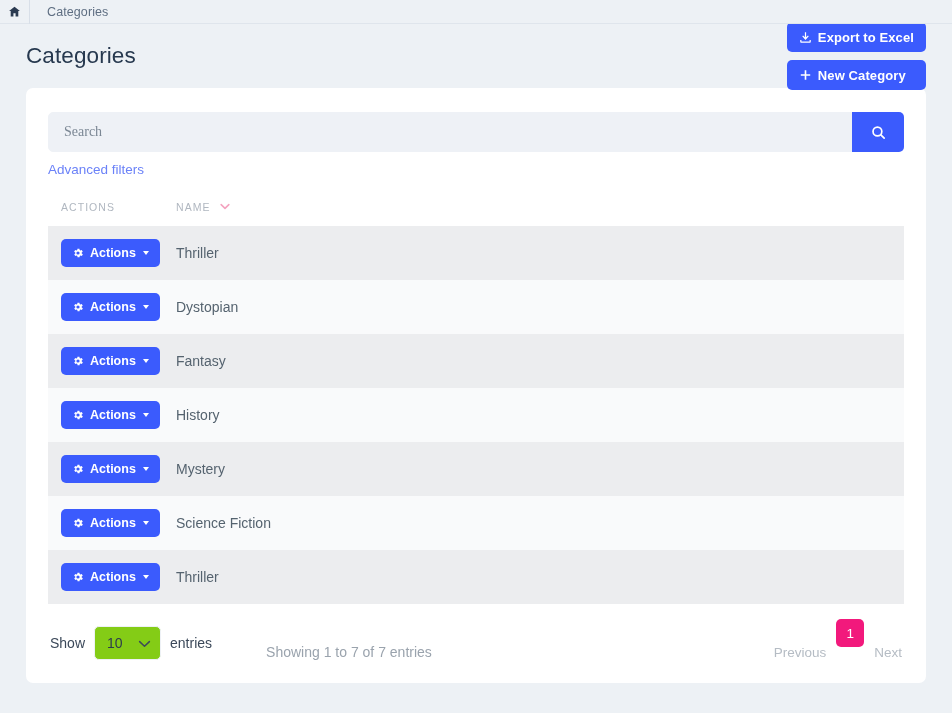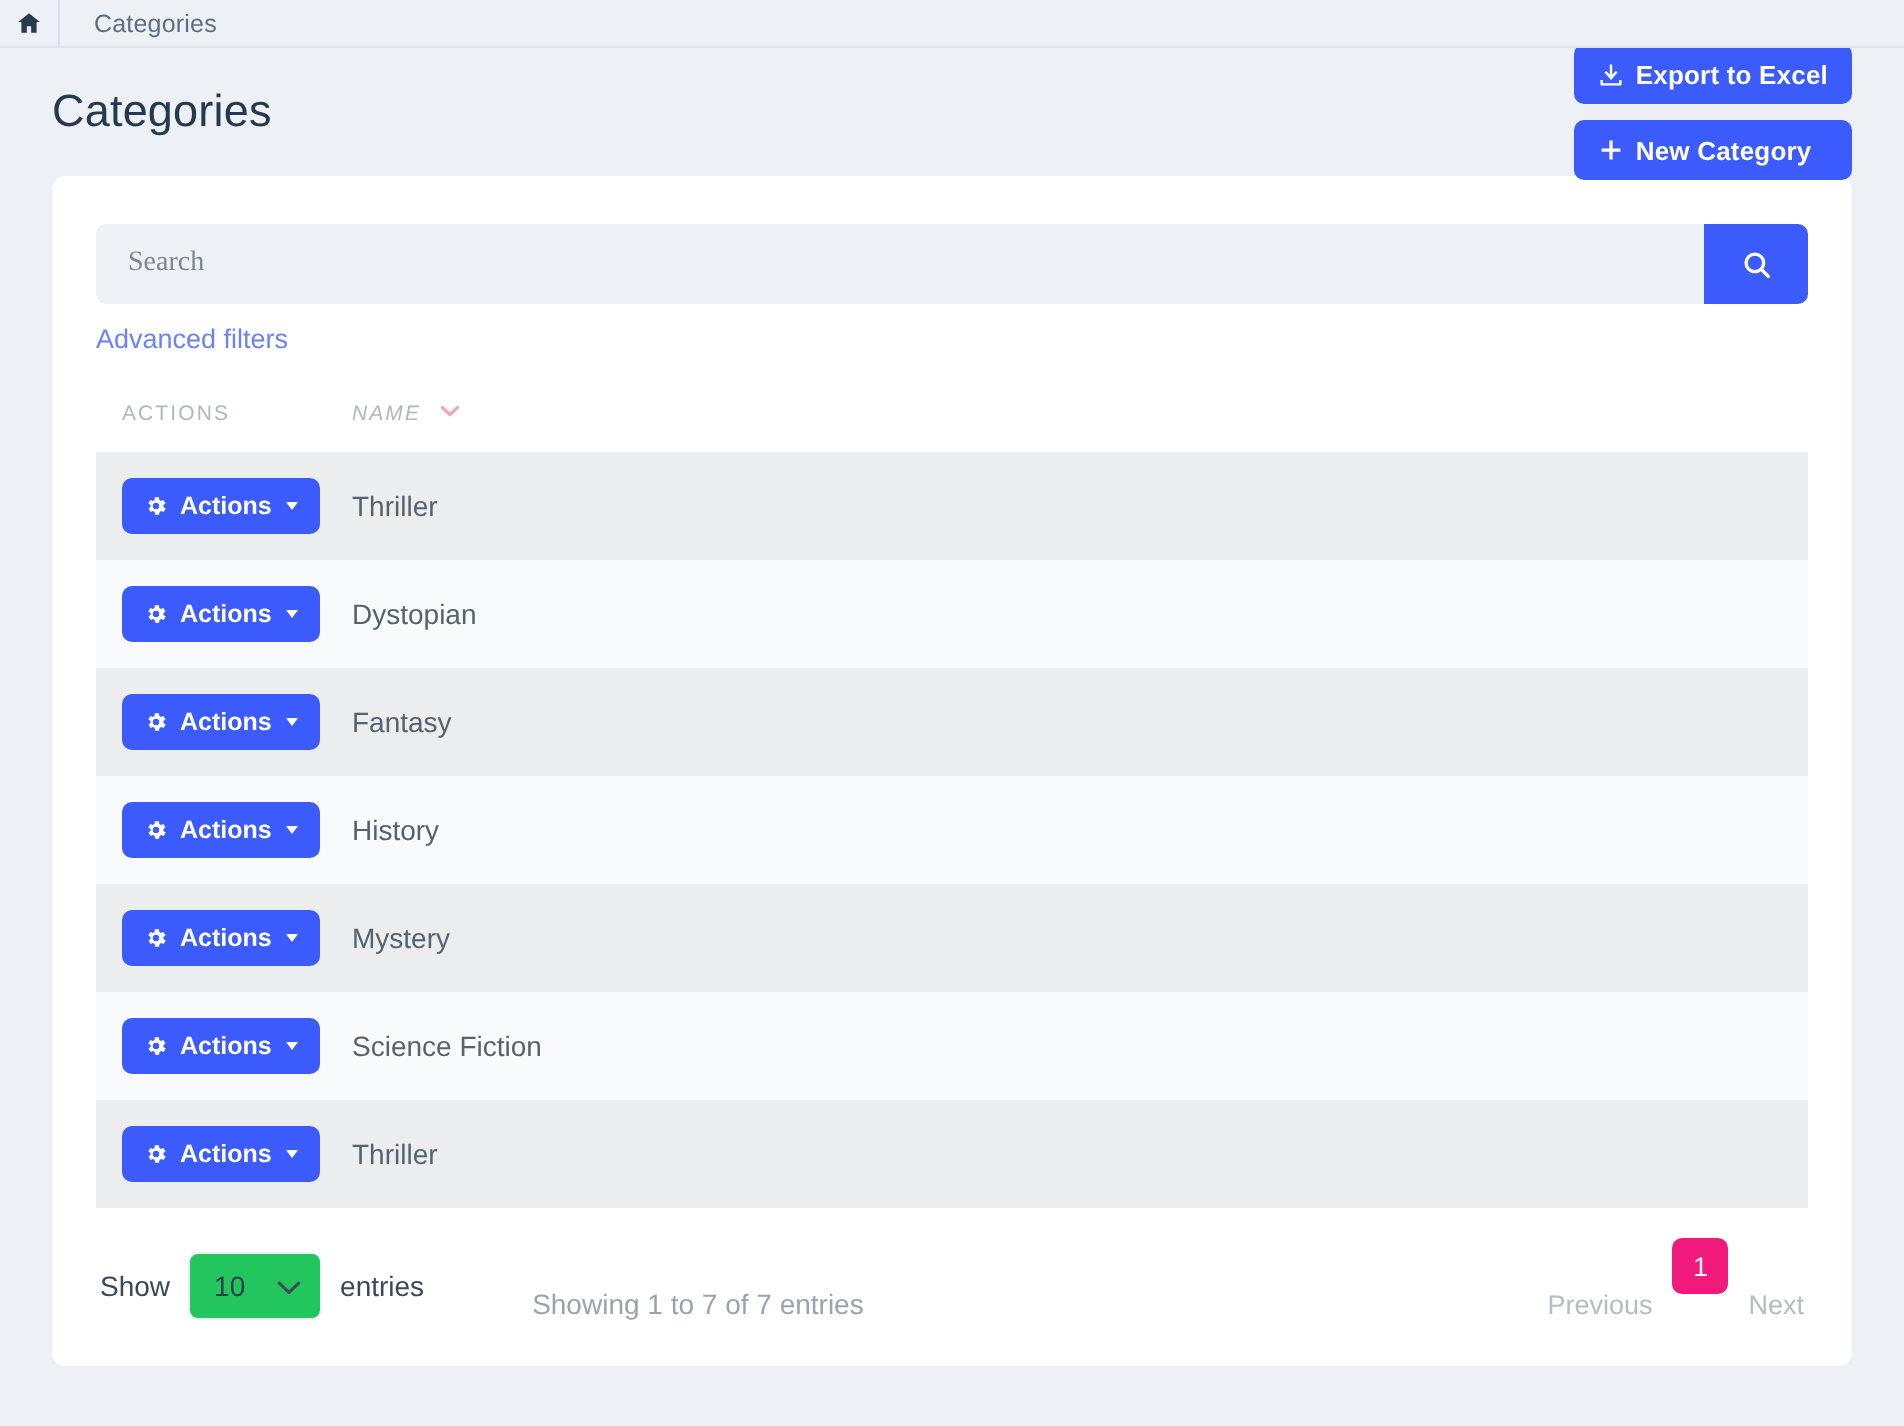--- a/index.html
+++ b/index.html
@@ -142,21 +142,21 @@
   .table th {
     text-align: left;
     font-size: 10.5px;
     font-weight: 400;
     letter-spacing: 1.05px;
     color: #b0b7c0;
     padding: 0 0 13px 0;
     text-transform: uppercase;
   }
   .th-actions { width: 128px; padding-left: 13px !important; }
-  .th-name    { padding-left: 0 !important; font-style: italic; }
+  .th-name    { padding-left: 0 !important; }
   .sort-caret {
     color: #f4a3bf;
     margin-left: 5px;
     display: inline-block;
     vertical-align: 1px;
   }
   .table td {
     height: 54px;
     vertical-align: middle;
     font-size: 14px;
@@ -206,21 +206,21 @@
     font-size: 14px;
     color: #3b4859;
   }
   .select-wrap {
     position: relative;
     display: inline-block;
   }
   .select-entries {
     appearance: none;
     -webkit-appearance: none;
-    background: #22c55e;
+    background: #84cc16;
     border: 1px solid #eef1f6;
     border-radius: 5px;
     height: 34px;
     width: 67px;
     padding: 0 32px 0 12px;
     font-size: 14px;
     color: #2d3c4e;
     font-family: "Liberation Sans", sans-serif;
     cursor: pointer;
     outline: none;

